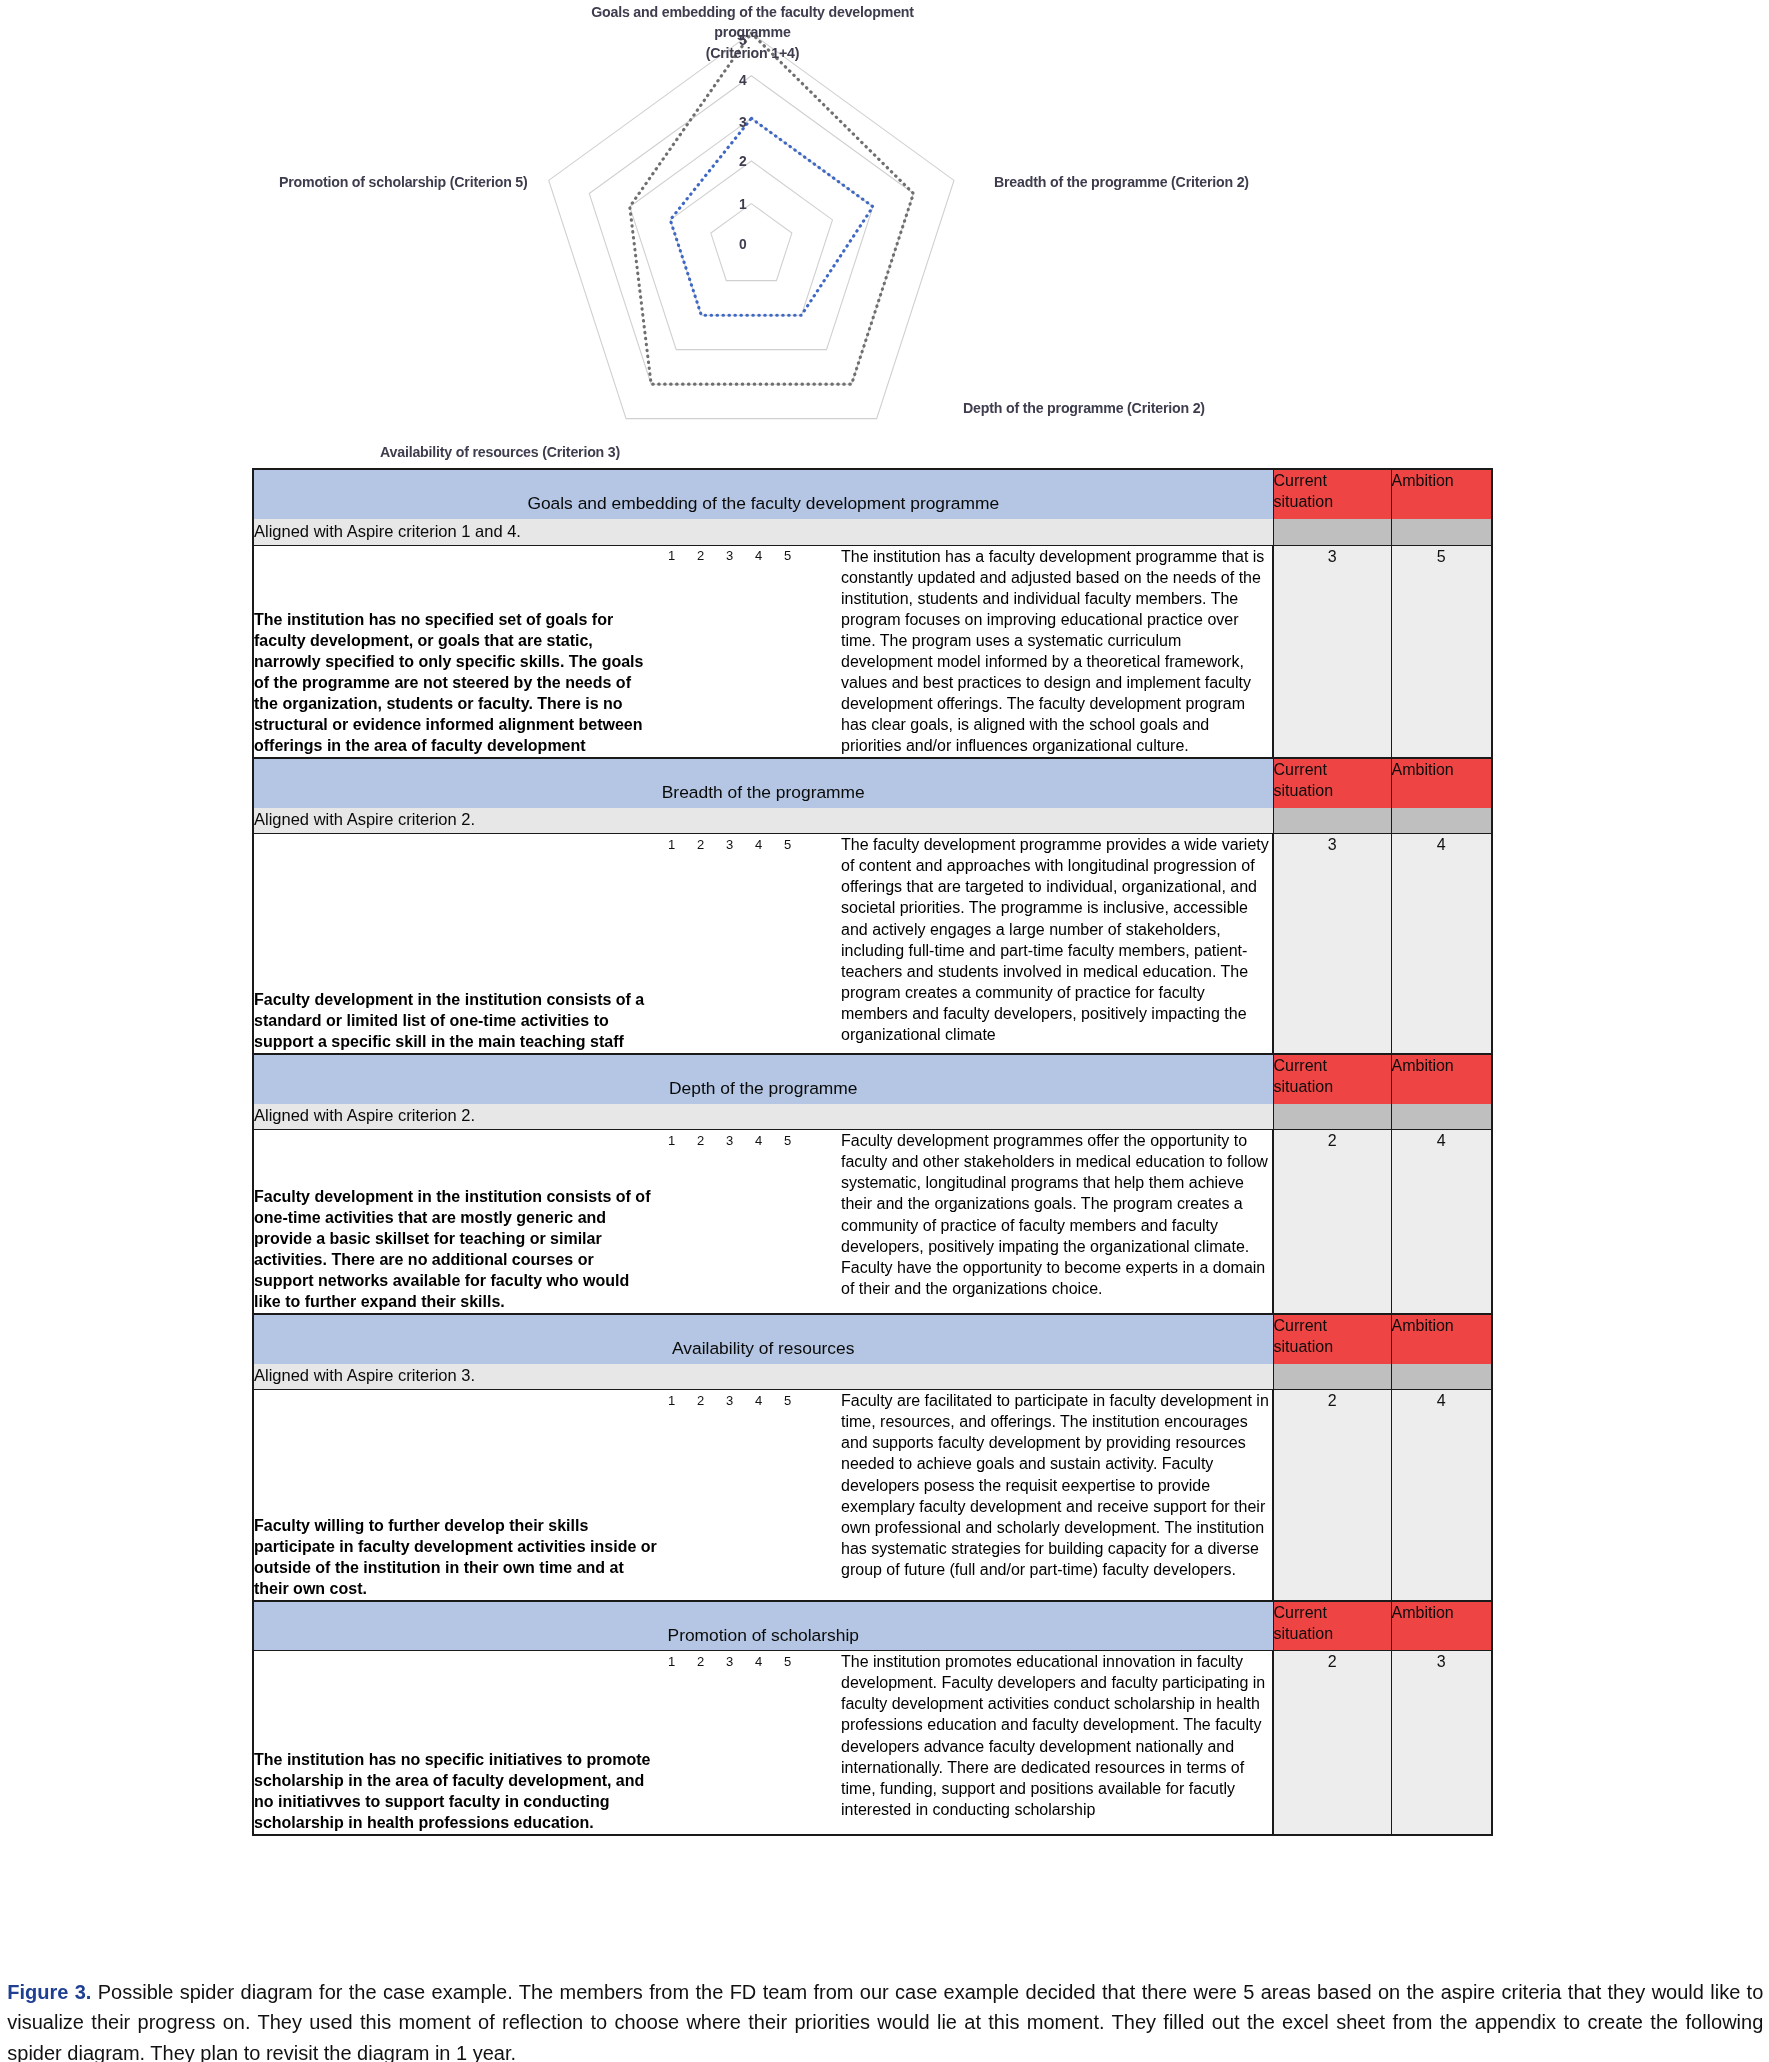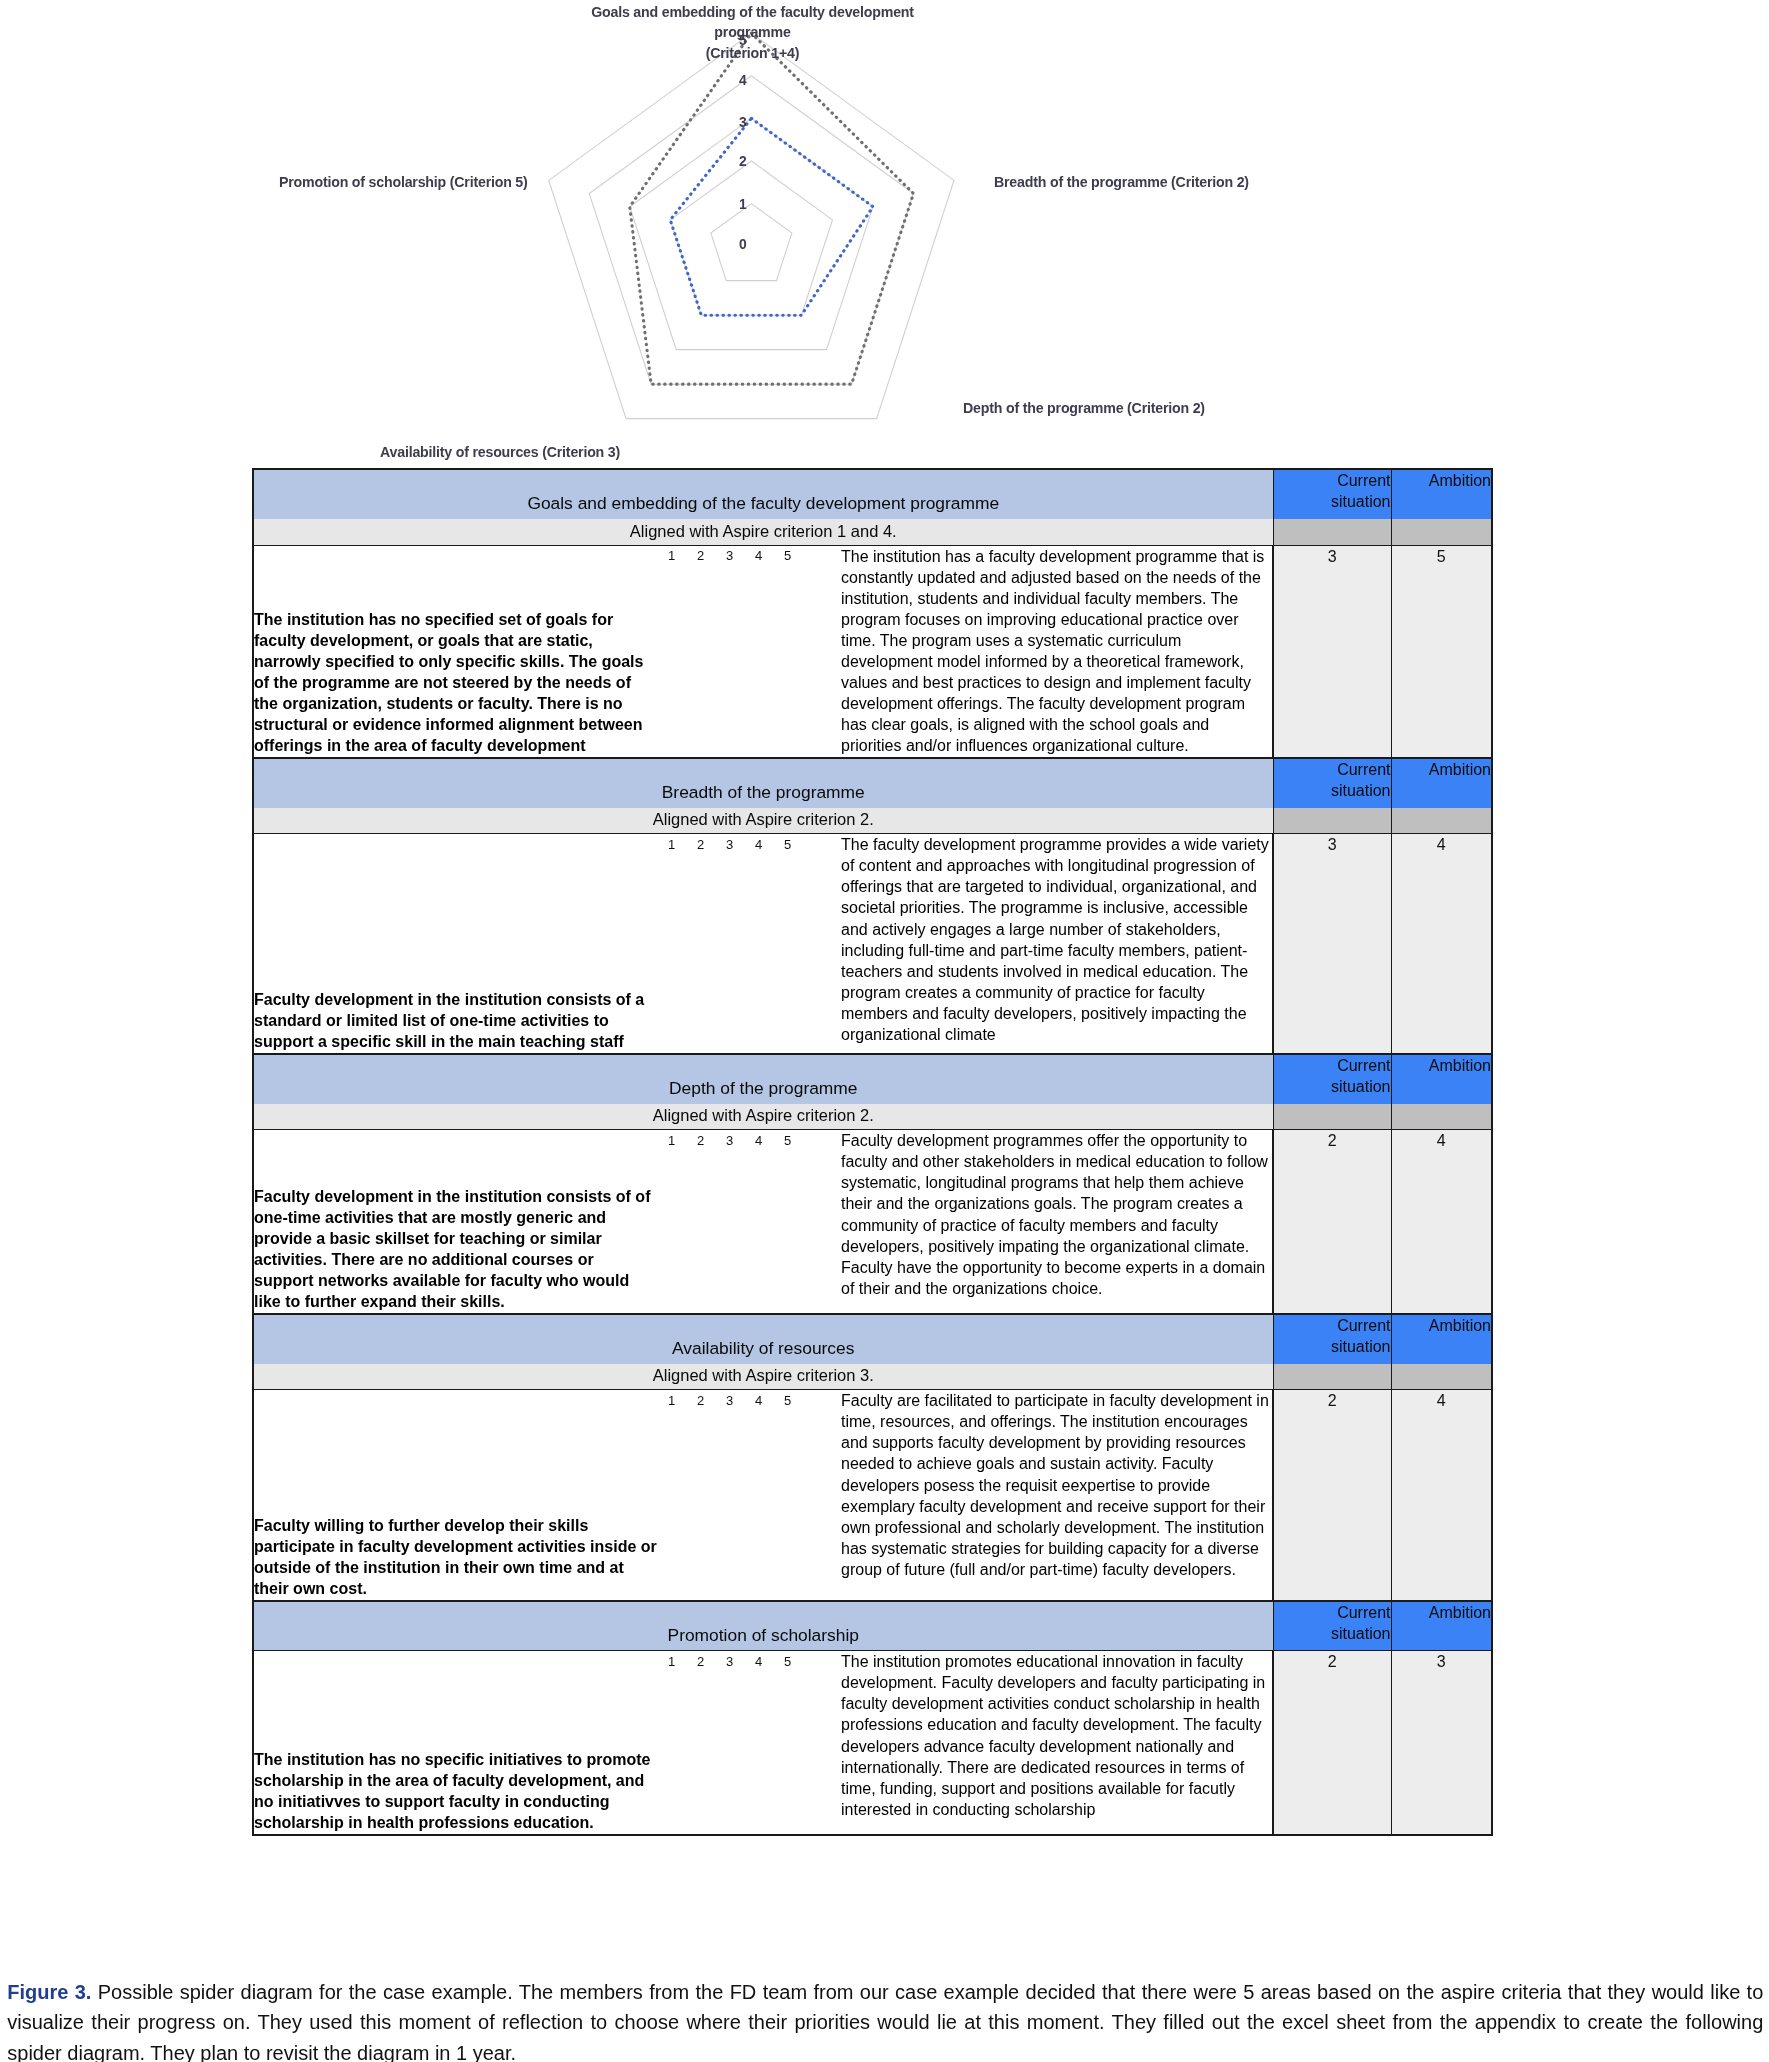--- a/index.html
+++ b/index.html
@@ -67,39 +67,39 @@
     border-left: 2.3px solid #1a1a1a;
     border-top: 2.3px solid #1a1a1a;
   }
   .sec-head-inner {
     text-align: center;
     padding-top: 22px;
     font-size: 17.4px;
     color: #0a0a0a;
   }
   .sec-head-cs, .sec-head-amb {
-    background: #3b82f6;
+    background: #ef4444;
     border-top: 2.3px solid #1a1a1a;
     border-left: 1.4px solid #1a1a1a;
-    text-align: right;
+    text-align: left;
     font-size: 17px;
     color: #0d0d0d;
     line-height: 1.18;
     padding-top: 7.3px;
   }
   .sec-head-amb { border-right: 2.3px solid #1a1a1a; }
 
   
   .sec-sub {
     background: #e7e7e7;
     height: 26px;
     border-left: 2.3px solid #1a1a1a;
   }
   .sec-sub-inner {
-    text-align: center;
+    text-align: left;
     font-size: 16.5px;
     padding-top: 1.8px;
     color: #0a0a0a;
   }
   .sec-sub-cs, .sec-sub-amb {
     background: #bfbfbf;
     border-left: 1.4px solid #1a1a1a;
   }
   .sec-sub-amb { border-right: 2.3px solid #1a1a1a; }
 

